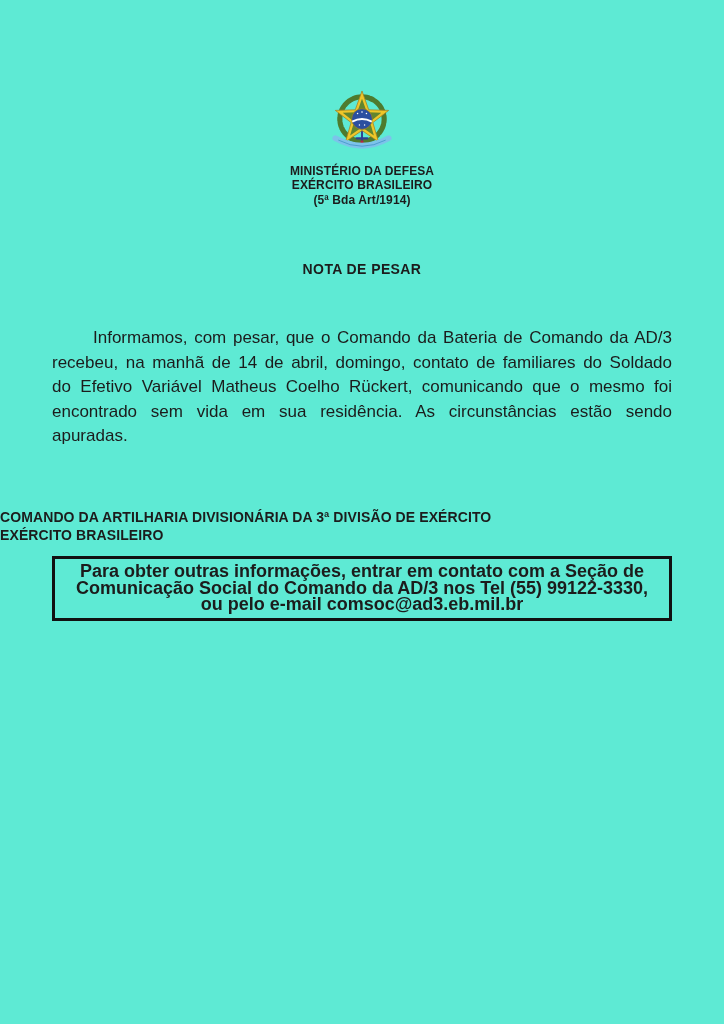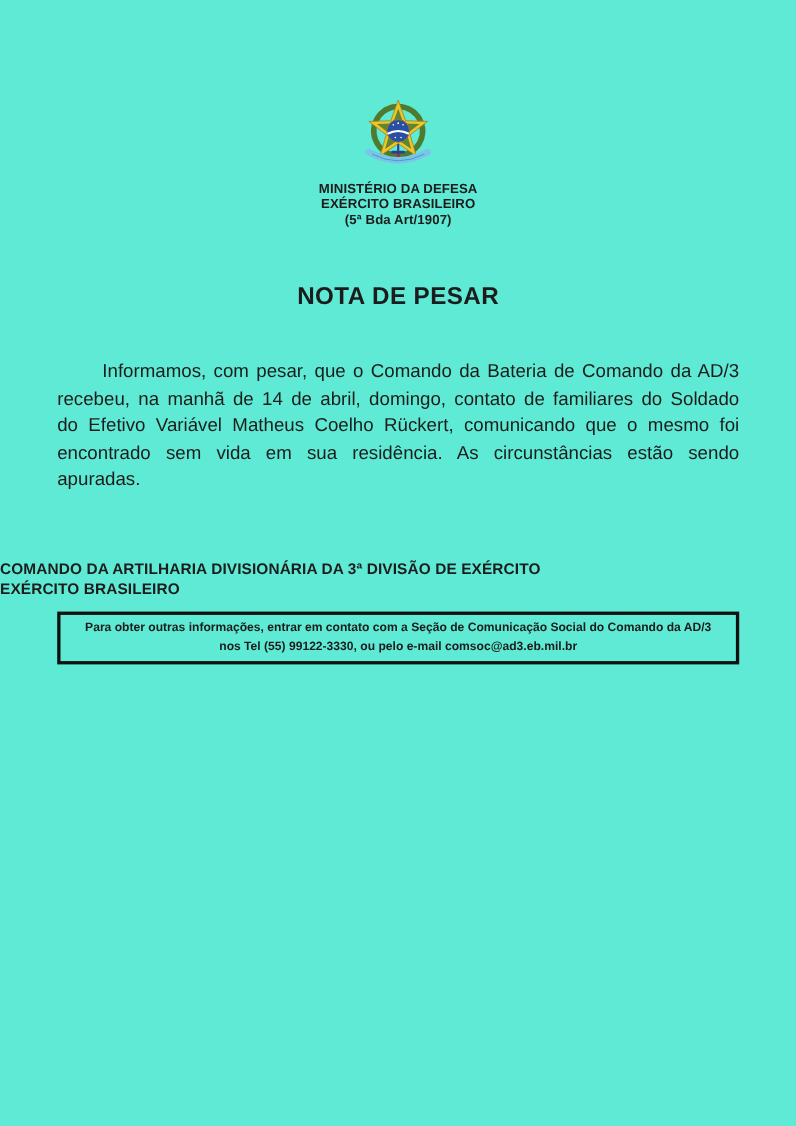--- a/index.html
+++ b/index.html
@@ -29,21 +29,21 @@
     text-align: center;
     font-weight: bold;
     font-size: 12px;
     line-height: 14.4px;
     letter-spacing: 0.1px;
   }
   .doc-title {
     margin: 52px 0 0 0;
     text-align: center;
     font-weight: bold;
-    font-size: 22px;
+    font-size: 14px;
     line-height: 20px;
     letter-spacing: 0.4px;
   }
   .body-text {
     margin: 47px 52px 0 52px;
   }
   .body-text p {
     margin: 0 0 12px 0;
     font-size: 17px;
     line-height: 24.5px;
@@ -60,21 +60,21 @@
   }
   .contact-box {
     margin: 12px 52px 0 52px;
     border: 3px solid #111111;
     padding: 4px 14px 5px 14px;
   }
   .contact-box p {
     margin: 0;
     text-align: center;
     font-weight: bold;
-    font-size: 11px;
+    font-size: 18px;
     line-height: 16.5px;
   }
 </style>
 </head>
 <body>
 
 <div class="page">
 
   <svg class="crest" viewBox="0 0 100 92" aria-hidden="true">
 
@@ -99,21 +99,21 @@
       <circle cx="53.5" cy="50" r="1"></circle>
     </g>
 
     <path d="M14 68 Q50 88 86 68" fill="none" stroke-width="8" stroke-linecap="round" stroke="#7cc3ea"></path>
     <path d="M18 70.5 Q50 87 82 70.5" fill="none" stroke-width="1" stroke="#3e8fc6"></path>
   </svg>
 
   <div class="letterhead">
     <div>MINISTÉRIO DA DEFESA</div>
     <div>EXÉRCITO BRASILEIRO</div>
-    <div>(5ª Bda Art/1907)</div>
+    <div>(5ª Bda Art/1914)</div>
   </div>
 
   <h1 class="doc-title">NOTA DE PESAR</h1>
 
   <section class="body-text">
     <p>Informamos, com pesar, que o Comando da Bateria de Comando da AD/3 recebeu, na manhã de 14 de abril, domingo, contato de familiares do Soldado do Efetivo Variável Matheus Coelho Rückert, comunicando que o mesmo foi encontrado sem vida em sua residência. As circunstâncias estão sendo apuradas.</p>
   </section>
 
   <div class="signature">
     <div>COMANDO DA ARTILHARIA DIVISIONÁRIA DA 3ª DIVISÃO DE EXÉRCITO</div>

